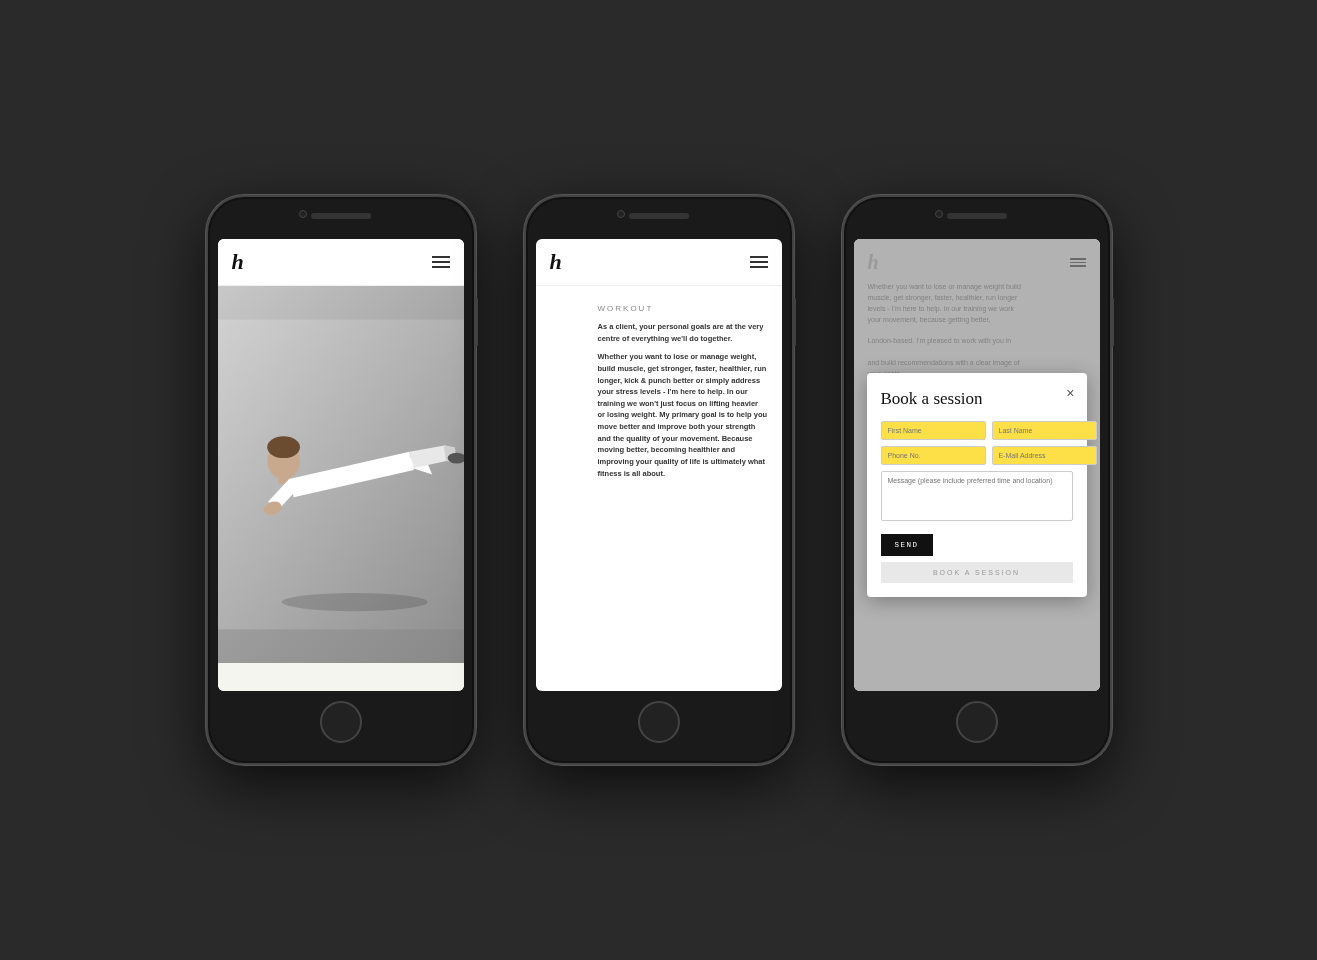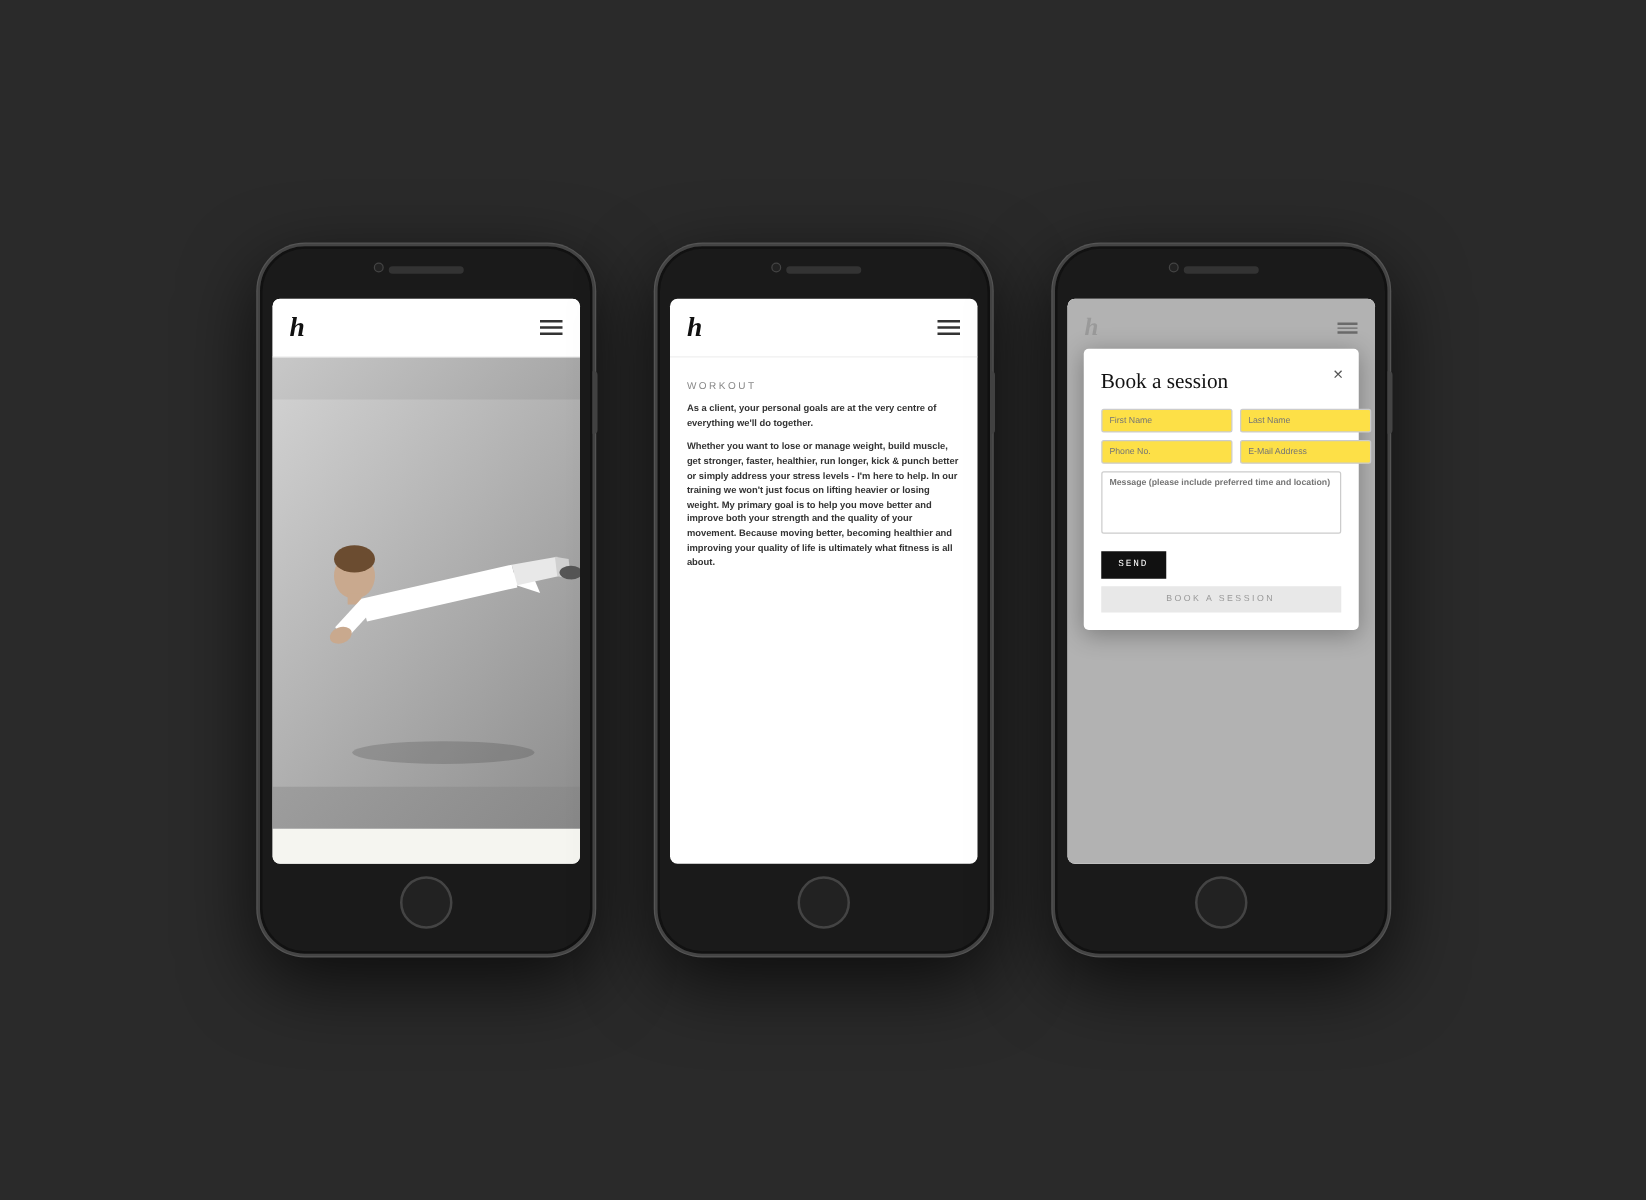--- a/index.html
+++ b/index.html
@@ -163,20 +163,21 @@
       justify-content: space-between;
       align-items: center;
       padding: 12px 14px;
       border-bottom: 1px solid #f0f0f0;
     }
 
     .phone2-content {
       padding: 18px 14px;
       overflow: hidden;
       flex: 1;
+      margin-left: 48px;
     }
 
     .workout-tag {
       font-family: Arial, sans-serif;
       font-size: 8px;
       letter-spacing: 2px;
       color: #888;
       margin-bottom: 8px;
       text-transform: uppercase;
     }
@@ -231,21 +232,21 @@
       line-height: 1.55;
     }
 
     
     .modal-overlay {
       position: absolute;
       top: 0; left: 0; right: 0; bottom: 0;
       background: rgba(0,0,0,0.3);
       z-index: 10;
       display: flex;
-      align-items: flex-start;
+      align-items: center;
       justify-content: center;
       padding-top: 40px;
     }
 
     .modal {
       background: white;
       width: 220px;
       border-radius: 4px;
       box-shadow: 0 4px 20px rgba(0,0,0,0.3);
       padding: 16px 14px 14px;
@@ -298,21 +299,20 @@
       border-radius: 2px;
       padding: 5px 6px;
       font-family: Arial, sans-serif;
       font-size: 7px;
       color: #555;
       outline: none;
       background: white;
       resize: none;
       height: 50px;
       margin-bottom: 8px;
-      font-weight: bold;
     }
 
     .send-button {
       background: #111;
       color: white;
       border: none;
       padding: 7px 14px;
       font-family: Liberation Mono, monospace;
       font-size: 7.5px;
       letter-spacing: 1.5px;

